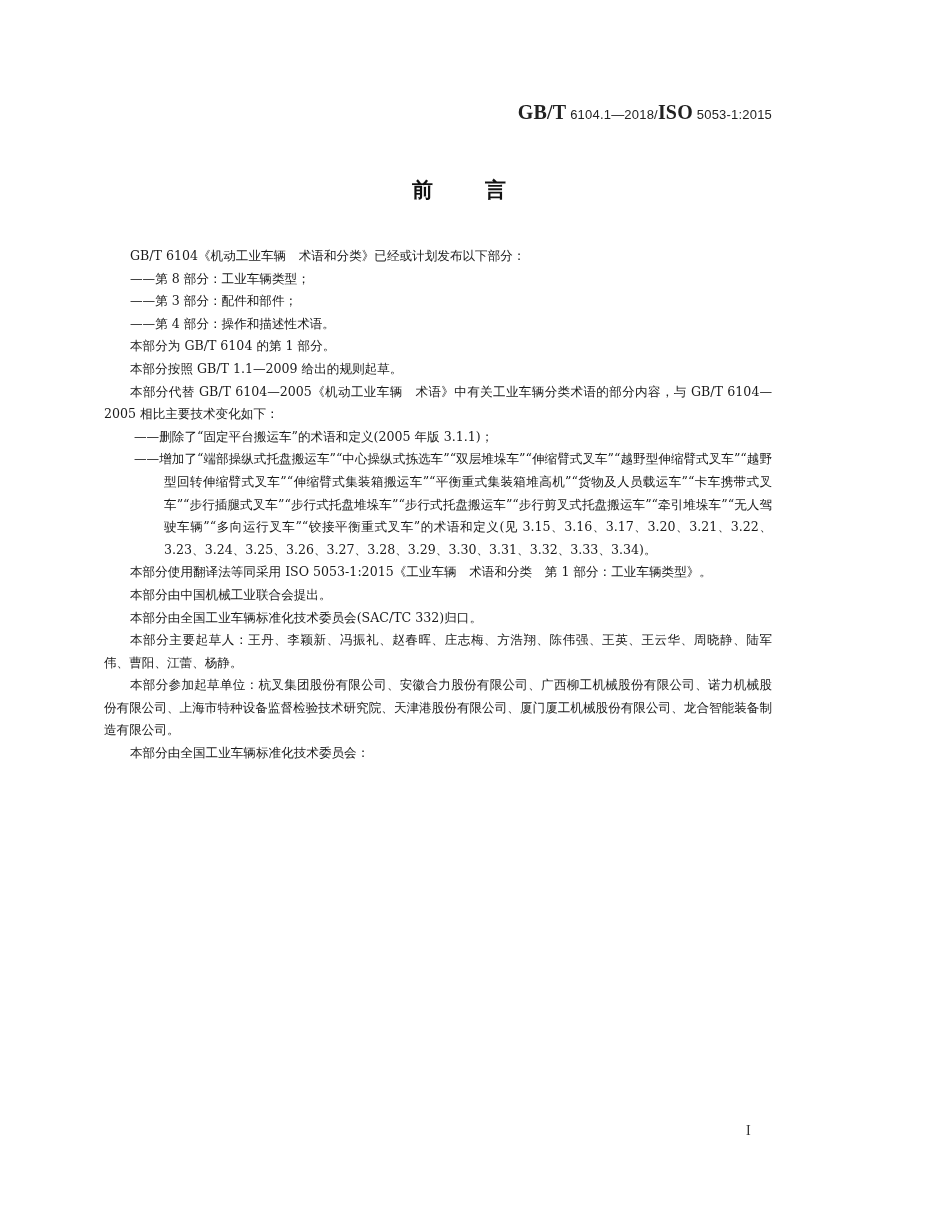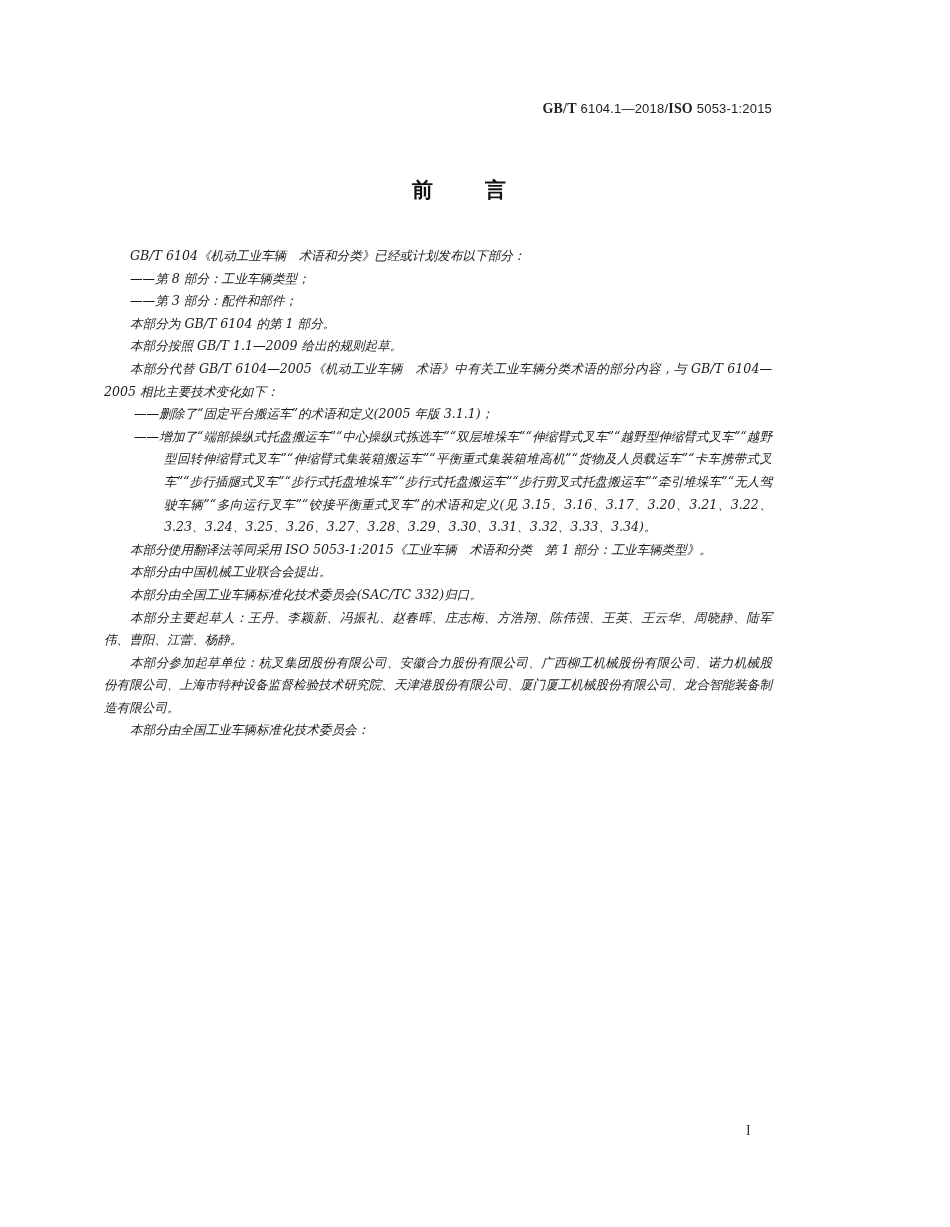--- a/index.html
+++ b/index.html
@@ -6,49 +6,50 @@
   body {
     width: 950px; height: 1227px; position: relative; overflow: hidden;
     font-family: "DejaVu Serif", "Liberation Serif", serif;
     color: #1a1a1a;
   }
   .header-code {
     position: absolute; top: 101px; right: 178px;
     font-family: "Liberation Sans", "DejaVu Sans", sans-serif;
     font-size: 13px; color: #222; letter-spacing: 0.2px;
   }
-  .header-code b { font-family: "Liberation Serif", serif; font-weight: bold; font-size: 14px; }
+  .header-code b { font-family: "Liberation Serif", serif; font-weight: bold; font-size: 20px; }
   .title {
     position: absolute; top: 176px; left: 0; width: 950px; text-align: center;
     font-family: "DejaVu Sans", sans-serif; font-weight: bold; font-size: 21px;
     letter-spacing: 52px; padding-left: 10px; color: #111;
   }
   .body {
     position: absolute; top: 245px; left: 104px; width: 668px;
     font-size: 12.6px; line-height: 22.6px;
   }
-  .p { margin: 0; text-align: justify; font-style: italic; }
+  .p { margin: 0; text-align: justify; }
   .indent { text-indent: 26px; }
   .dash-sub { padding-left: 60px; text-indent: -30px; }
   .page-num {
     position: absolute; top: 1123px; left: 746px;
     font-family: "Liberation Serif", serif; font-size: 14px; color: #333;
   }
 </style>
 </head>
 <body>
 
 <div class="header-code"><b>GB/T</b><span> 6104.1—2018/</span><b>ISO</b><span> 5053-1:2015</span></div>
 
 <div class="title">前言</div>
 
 <div class="body">
   <p class="p indent">GB/T 6104《机动工业车辆　术语和分类》已经或计划发布以下部分：</p>
   <p class="p indent" style="text-indent:26px">——第 8 部分：工业车辆类型；</p>
   <p class="p indent">——第 3 部分：配件和部件；</p>
+  <p class="p indent">——第 4 部分：操作和描述性术语。</p>
   <p class="p indent">本部分为 GB/T 6104 的第 1 部分。</p>
   <p class="p indent">本部分按照 GB/T 1.1—2009 给出的规则起草。</p>
   <p class="p indent">本部分代替 GB/T 6104—2005《机动工业车辆　术语》中有关工业车辆分类术语的部分内容，与 GB/T 6104—2005 相比主要技术变化如下：</p>
   <p class="p dash-sub">——删除了“固定平台搬运车”的术语和定义(2005 年版 3.1.1)；</p>
   <p class="p dash-sub">——增加了“端部操纵式托盘搬运车”“中心操纵式拣选车”“双层堆垛车”“伸缩臂式叉车”“越野型伸缩臂式叉车”“越野型回转伸缩臂式叉车”“伸缩臂式集装箱搬运车”“平衡重式集装箱堆高机”“货物及人员载运车”“卡车携带式叉车”“步行插腿式叉车”“步行式托盘堆垛车”“步行式托盘搬运车”“步行剪叉式托盘搬运车”“牵引堆垛车”“无人驾驶车辆”“多向运行叉车”“铰接平衡重式叉车”的术语和定义(见 3.15、3.16、3.17、3.20、3.21、3.22、3.23、3.24、3.25、3.26、3.27、3.28、3.29、3.30、3.31、3.32、3.33、3.34)。</p>
   <p class="p indent">本部分使用翻译法等同采用 ISO 5053-1:2015《工业车辆　术语和分类　第 1 部分：工业车辆类型》。</p>
   <p class="p indent">本部分由中国机械工业联合会提出。</p>
   <p class="p indent">本部分由全国工业车辆标准化技术委员会(SAC/TC 332)归口。</p>
   <p class="p indent">本部分主要起草人：王丹、李颖新、冯振礼、赵春晖、庄志梅、方浩翔、陈伟强、王英、王云华、周晓静、陆军伟、曹阳、江蕾、杨静。</p>
   <p class="p indent">本部分参加起草单位：杭叉集团股份有限公司、安徽合力股份有限公司、广西柳工机械股份有限公司、诺力机械股份有限公司、上海市特种设备监督检验技术研究院、天津港股份有限公司、厦门厦工机械股份有限公司、龙合智能装备制造有限公司。</p>

